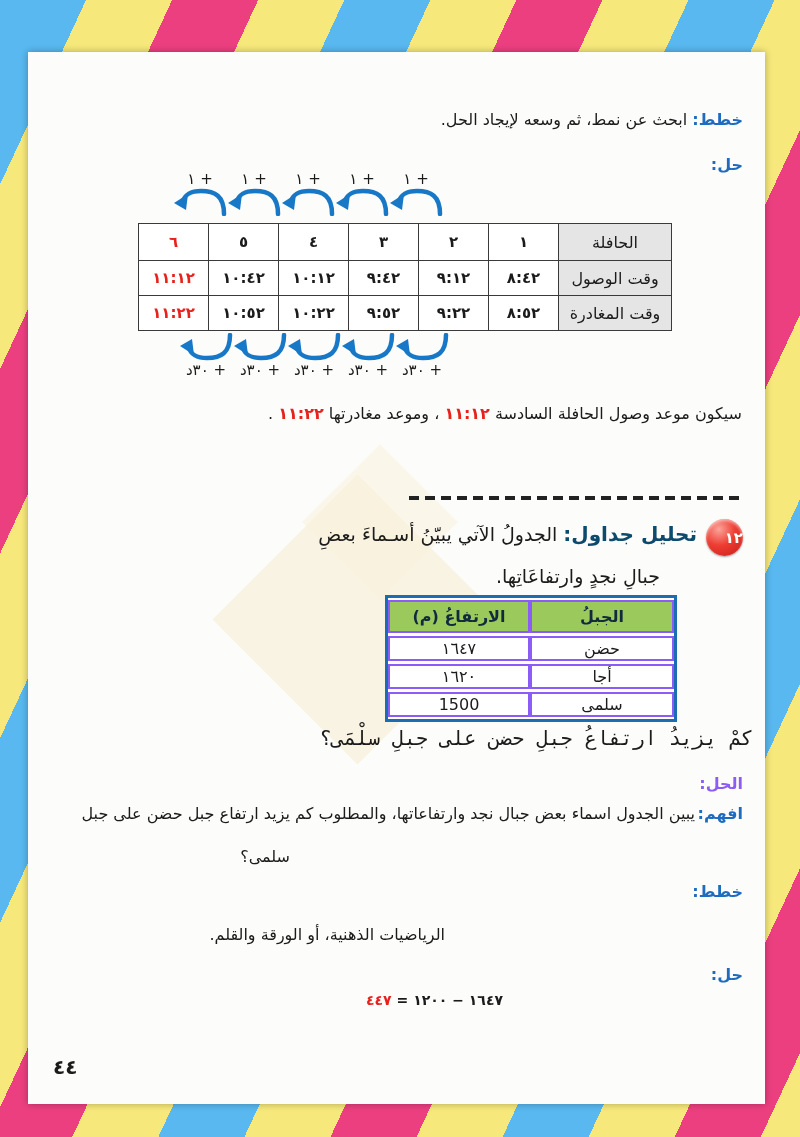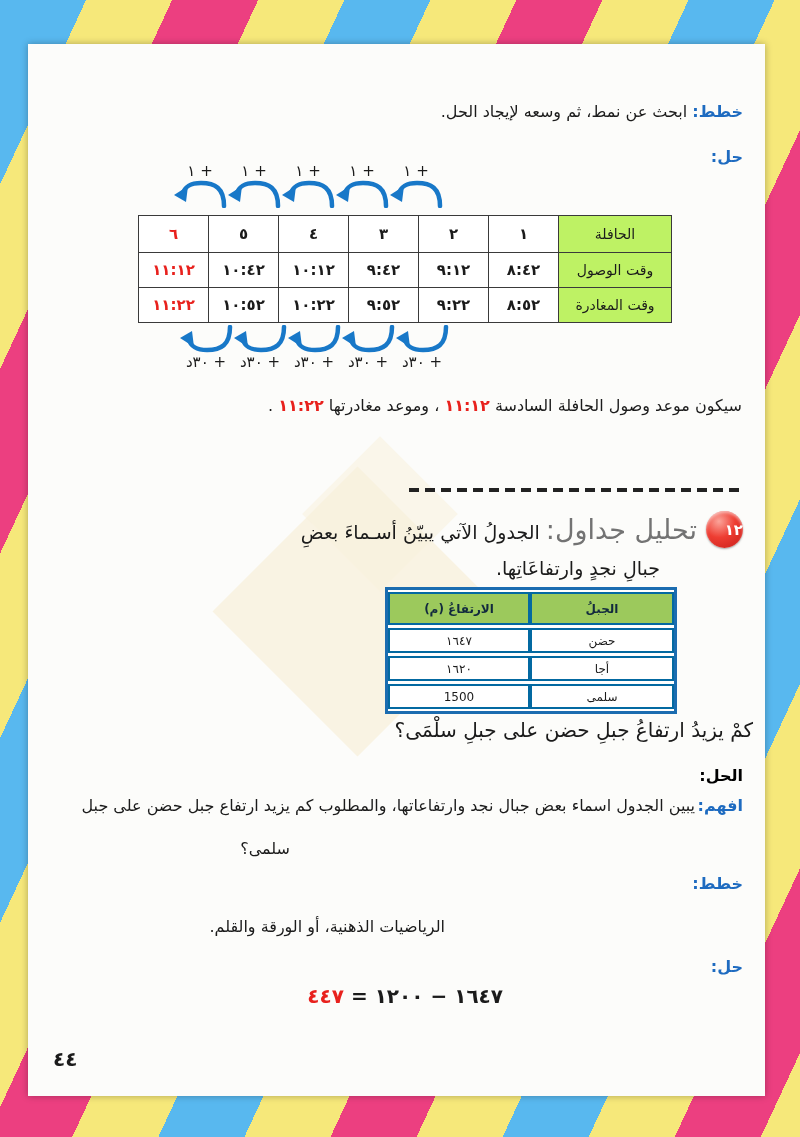--- a/index.html
+++ b/index.html
@@ -6,67 +6,67 @@
   body{
     width:800px;height:1137px;position:relative;overflow:hidden;
     font-family:"DejaVu Sans",sans-serif;direction:rtl;color:#1b1b1b;
   }
   .stripes{
     position:absolute;inset:0;
     background:repeating-linear-gradient(115deg,
       #58b8ef 0 78px,#f6e87a 78px 156px,#ec3f80 156px 234px,#f6e87a 234px 312px);
   }
   .page{
-    position:absolute;left:28px;top:44px;width:737px;height:1052px;
+    position:absolute;left:28px;top:52px;width:737px;height:1052px;
     background:#fcfcfa;box-shadow:0 0 7px rgba(0,0,0,.3);overflow:hidden;
   }
   .abs{position:absolute;}
   .wm{position:absolute;background:rgba(246,237,212,.6);transform:rotate(45deg);z-index:0;}
   .wm1{top:465px;right:305px;width:205px;height:205px;}
   .wm2{top:415px;right:330px;width:110px;height:110px;background:rgba(248,241,221,.55);}
   .z{z-index:1;}
   .lbl-blue{color:#1e6bc0;font-weight:bold;}
-  .lbl-green{color:#000000;font-weight:bold;}
+  .lbl-green{color:#8b5cf6;font-weight:bold;}
   .redb{color:#e8211d;font-weight:bold;}
   .line{font-size:16px;white-space:nowrap;}
   
   .arrows-top{top:118px;right:322px;display:flex;}
   .arrows-bottom{top:281px;right:316px;display:flex;}
   .arrow-unit{width:54px;display:flex;flex-direction:column;align-items:center;}
   .hop-label{font-size:15px;line-height:18px;white-space:nowrap;}
   .flip{transform:scaleY(-1);}
   
   .bus-table{top:171px;right:93px;border-collapse:collapse;background:#fff;}
   .bus-table td{border:1.6px solid #3a3a3a;text-align:center;font-size:15px;font-weight:bold;}
-  .bus-table td.rowlabel{background:#bef264;width:110px;font-weight:normal;font-size:14px;}
+  .bus-table td.rowlabel{background:#e5e5e5;width:110px;font-weight:normal;font-size:16px;}
   .bus-table td.num{width:67px;}
   .bus-table tr{height:35px;}
   .bus-table tr.hdr{height:37px;}
   
   .mt-wrap{top:543px;right:88px;border:3px solid #1b6cb0;background:#fff;padding:0;}
   .mt{border-collapse:separate;border-spacing:0 3px;margin:-1px 0;}
-  .mt td{border:2px solid #0369a1;text-align:center;font-size:12px;}
+  .mt td{border:2px solid #8b5cf6;text-align:center;font-size:16px;}
   .mt td.hd{background:#9cc95c;font-weight:bold;color:#122a3e;height:27px;}
   .mt td.c1{width:138px;}
   .mt td.c2{width:136px;}
   .mt tr{height:25px;}
   .dashes{
     top:444px;right:23px;width:333px;height:4px;
     background:repeating-linear-gradient(90deg,#222 0 10px,transparent 10px 16px);
   }
   .badge{
     top:467px;right:22px;width:37px;height:37px;border-radius:50%;
     background:radial-gradient(circle at 35% 28%,#fba49a 0%,#ee3d32 45%,#c61c18 100%);
     color:#fff;font-weight:bold;font-size:15px;display:flex;align-items:center;justify-content:flex-start;
     box-shadow:inset 0 2px 3px rgba(255,255,255,.55), 0 1px 2px rgba(0,0,0,.35);
   }
   .statement{font-size:19px;white-space:nowrap;}
-  .heading-red{color:#737373;font-weight:normal;font-size:27px;}
-  .question{font-size:20px;white-space:nowrap;}
-  .eq{font-size:20px;font-weight:bold;white-space:nowrap;text-align:right;}
+  .heading-red{color:#0c4a6e;font-weight:bold;font-size:20px;}
+  .question{font-size:20px;white-space:nowrap;font-family:Liberation Mono, monospace;}
+  .eq{font-size:14px;font-weight:bold;white-space:nowrap;text-align:right;}
   .pagenum{font-size:20px;font-weight:bold;}
 </style>
 </head>
 <body>
 
 <div class="stripes"></div>
 
 <div class="page">
 
   <div class="wm wm1"></div>

